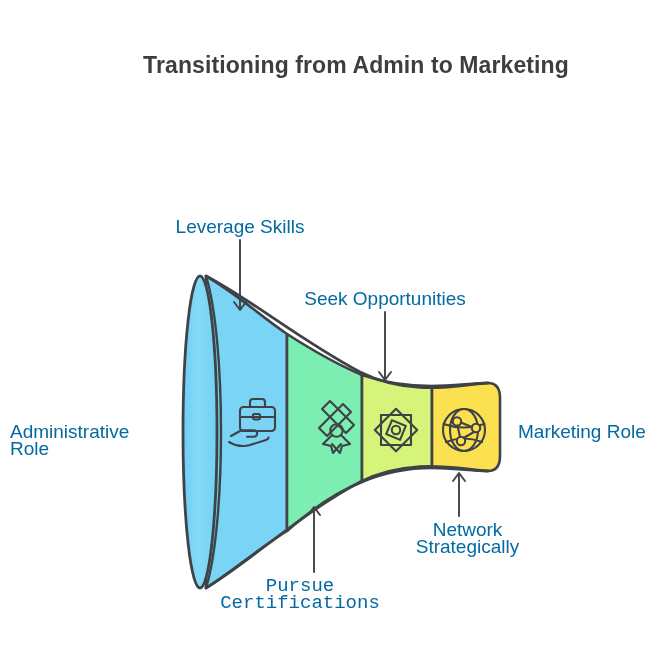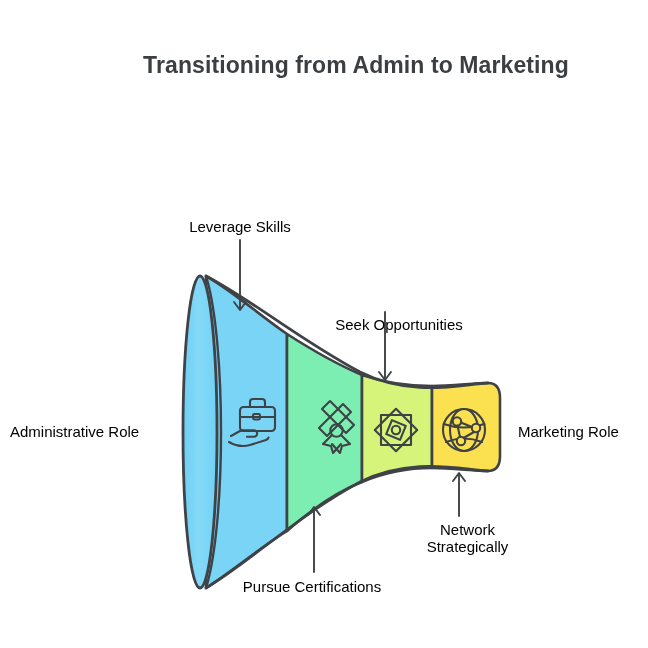--- a/index.html
+++ b/index.html
@@ -29,34 +29,34 @@
     width: 648px;
     text-align: center;
     font-size: 23px;
     font-weight: bold;
     color: #3c3f42;
     letter-spacing: 0.1px;
     margin-left: 32px;
   }
   .lbl {
     position: absolute;
-    font-size: 15px;
-    color: #000000;
+    font-size: 19px;
+    color: #0369a1;
     line-height: 17px;
     white-space: pre-line;
   }
   .lbl.center { text-align: center; }
   .lbl.right  { }
   .lbl.left   { text-align: left; }
 
   #lbl-leverage     { left: 130px; top: 218px; width: 220px; }
-  #lbl-seek         { left: 284px; top: 290px; width: 230px; margin-top: 26px; }
+  #lbl-seek         { left: 270px; top: 290px; width: 230px; }
   #lbl-admin        { left: 10px;  top: 423px; width: 160px; }
   #lbl-marketing    { left: 518px; top: 423px; width: 170px; }
-  #lbl-pursue       { left: 212px; top: 578px; width: 200px; }
+  #lbl-pursue       { left: 200px; top: 578px; width: 200px; font-family: Liberation Mono, monospace; }
   #lbl-network      { left: 400px; top: 521px; width: 135px; }
 </style>
 </head>
 <body>
 
 <div class="title">Transitioning from Admin to Marketing</div>
 
 <svg id="canvas" viewBox="0 0 648 648">
   <defs>
 

